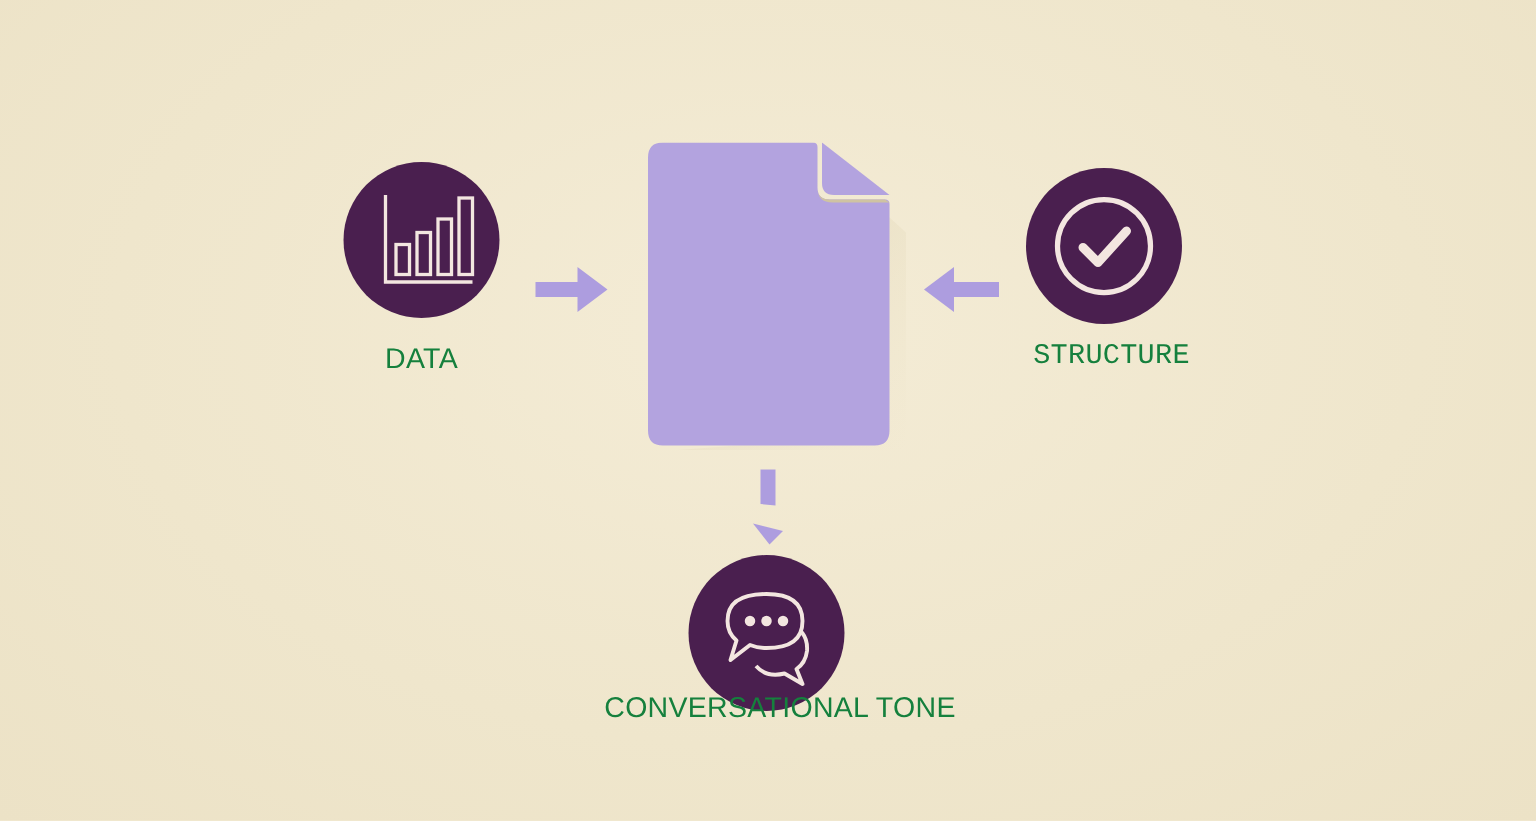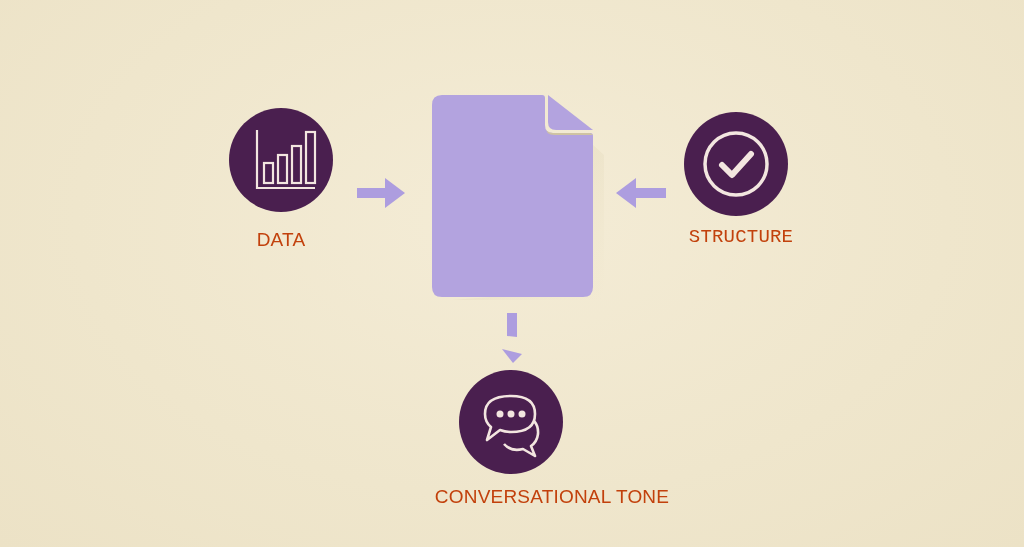--- a/index.html
+++ b/index.html
@@ -8,21 +8,21 @@
     background: #f1e8cf;
     font-family: "Liberation Sans", "DejaVu Sans", sans-serif;
   }
   .bg-glow {
     position: absolute; inset: 0;
     background: radial-gradient(ellipse at 50% 40%, #f4ecd6 0%, #efe6cc 60%, #ece2c6 100%);
   }
   .node { position: absolute; width: 104px; height: 104px; border-radius: 50%; background: #4a1f4f; }
   .node svg { position: absolute; left: 0; top: 0; }
   .label {
-    position: absolute; color: #c2410c; font-size: 19px; letter-spacing: 0.2px;
+    position: absolute; color: #15803d; font-size: 19px; letter-spacing: 0.2px;
     text-align: left; white-space: nowrap; transform: translateX(-50%);
   }
   .doc { position: absolute; left: 432px; top: 95px; width: 165px; height: 205px; }
   .arrow { position: absolute; }
 </style>
 </head>
 <body>
 
 <div class="bg-glow"></div>
 
@@ -91,13 +91,13 @@
       <path d="M66 46 Q80 50 79 64 Q78 72 72 76 L76 86 L64 79 Q52 82 45 74"></path>
       <path d="M52 26 Q76 26 76 44 Q76 62 52 62 Q46 62 41 60 L28 70 L32 57 Q26 52 26 44 Q26 26 52 26 Z" fill="#4a1f4f"></path>
     </g>
     <g fill="#f3e6e0">
       <circle cx="41" cy="44" r="3.5"></circle>
       <circle cx="52" cy="44" r="3.5"></circle>
       <circle cx="63" cy="44" r="3.5"></circle>
     </g>
   </svg>
 </div>
-<div class="label" style="left:520px; top:486px;margin-left:32px;">CONVERSATIONAL TONE</div>
+<div class="label" style="left:520px; top:462px;">CONVERSATIONAL TONE</div>
 
 </body></html>

